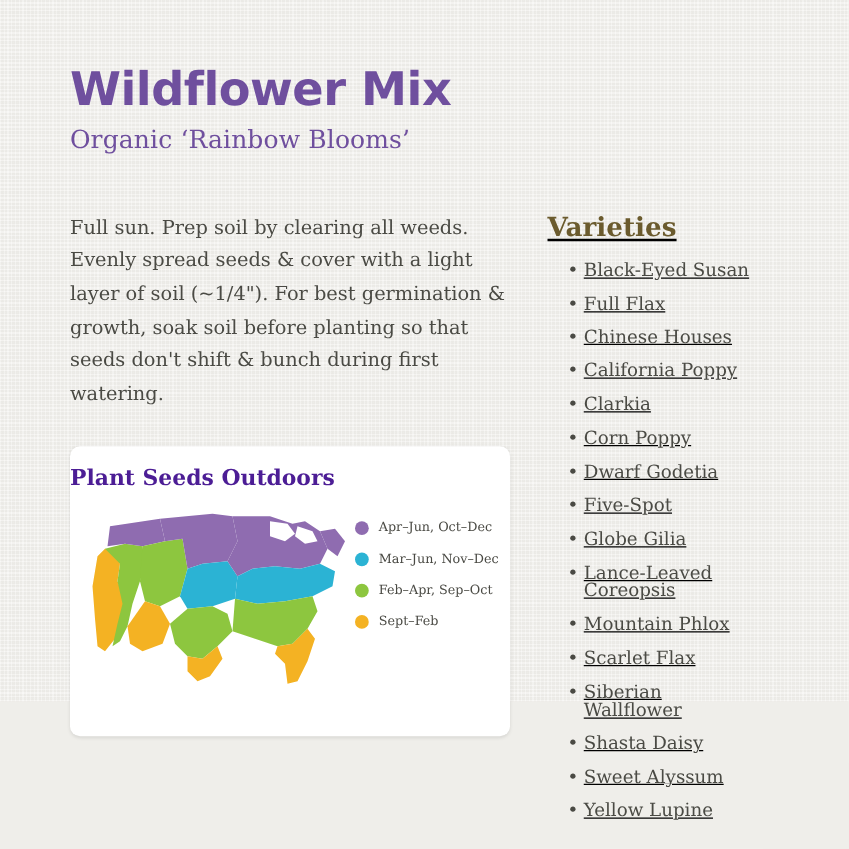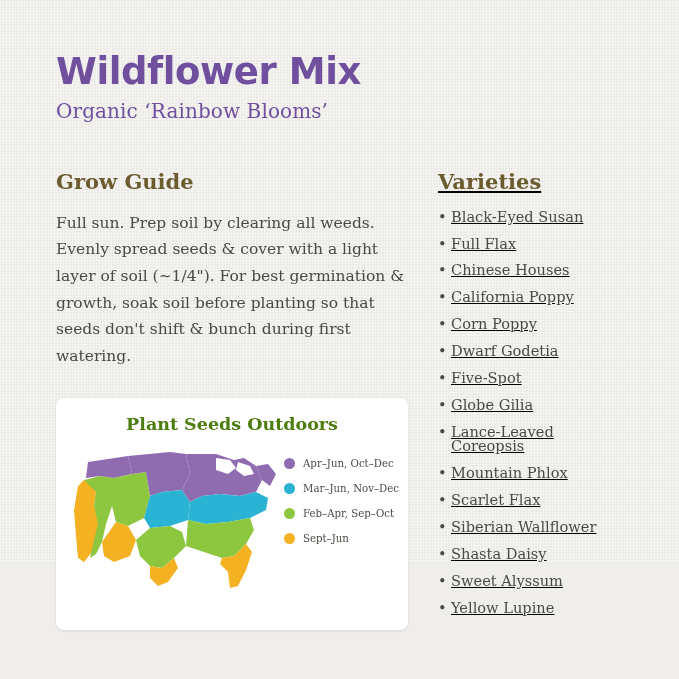--- a/index.html
+++ b/index.html
@@ -56,21 +56,21 @@
   }
   .body-text {
     font-family: "DejaVu Serif", serif;
     font-size: 15.5px;
     line-height: 1.72;
     color: #4a4a44;
     margin: 0;
   }
   .variety-list {
     list-style: none;
-    margin: 0;
+    margin: 16px;
     padding: 0;
   }
   .variety-list li {
     font-family: "DejaVu Serif", serif;
     font-size: 14.6px;
     color: #4a4a44;
     line-height: 1.0;
     padding: 0 0 12.3px 0;
     position: relative;
     padding-left: 13px;
@@ -90,22 +90,21 @@
     border-radius: 8px;
     box-shadow: 0 1px 3px rgba(0,0,0,0.10);
     box-sizing: border-box;
     padding: 16px 0 0 0;
     position: relative;
   }
   .map-title {
     font-family: "DejaVu Serif", serif;
     font-weight: bold;
     font-size: 17.5px;
-    color: #4d7c0f;
-    text-align: center;
+    color: #4c1d95;
     margin: 0 0 6px 0;
   }
   .map-body {
     display: flex;
     padding: 0 14px;
   }
   .map-svg-wrap { width: 210px; }
   .legend {
     padding-top: 18px;
     padding-left: 4px;
@@ -133,21 +132,20 @@
 <body>
 
 <div class="page">
 
   <h1 class="title">Wildflower Mix</h1>
   <h2 class="subtitle">Organic ‘Rainbow Blooms’</h2>
 
   <div class="columns">
 
     <div class="left-col">
-      <h3 class="section-head">Grow Guide</h3>
       <p class="body-text">Full sun. Prep soil by clearing all weeds. Evenly spread seeds &amp; cover with a light layer of soil (~1/4"). For best germination &amp; growth, soak soil before planting so that seeds don't shift &amp; bunch during first watering.</p>
 
       <div class="map-card">
         <div class="map-title">Plant Seeds Outdoors</div>
         <div class="map-body">
           <div class="map-svg-wrap">
             <svg width="210" height="160" viewBox="0 0 210 160" xmlns="http://www.w3.org/2000/svg">
 
               <path d="M8 46 L14 40 L22 42 L26 52 L24 66 L30 80 L28 96 L22 112 L14 122 L8 118 L6 96 L4 70 Z" fill="#f4b223"></path>
               <path d="M14 40 L30 36 L44 38 L46 52 L42 66 L36 84 L32 102 L26 114 L20 118 L24 100 L28 84 L24 66 L26 52 Z" fill="#8dc63f"></path>
@@ -187,34 +185,35 @@
             <div class="legend-row">
               <span class="legend-dot" style="background:#2bb3d4"></span>
               <span class="legend-label">Mar–Jun, Nov–Dec</span>
             </div>
             <div class="legend-row">
               <span class="legend-dot" style="background:#8dc63f"></span>
               <span class="legend-label">Feb–Apr, Sep–Oct</span>
             </div>
             <div class="legend-row">
               <span class="legend-dot" style="background:#f4b223"></span>
-              <span class="legend-label">Sept–Jun</span>
+              <span class="legend-label">Sept–Feb</span>
             </div>
           </div>
         </div>
       </div>
     </div>
 
     <div class="right-col">
       <h3 class="section-head">Varieties</h3>
       <ul class="variety-list">
         <li>Black-Eyed Susan</li>
         <li>Full Flax</li>
         <li>Chinese Houses</li>
         <li>California Poppy</li>
+        <li>Clarkia</li>
         <li>Corn Poppy</li>
         <li>Dwarf Godetia</li>
         <li>Five-Spot</li>
         <li>Globe Gilia</li>
         <li>Lance-Leaved Coreopsis</li>
         <li>Mountain Phlox</li>
         <li>Scarlet Flax</li>
         <li>Siberian Wallflower</li>
         <li>Shasta Daisy</li>
         <li>Sweet Alyssum</li>

